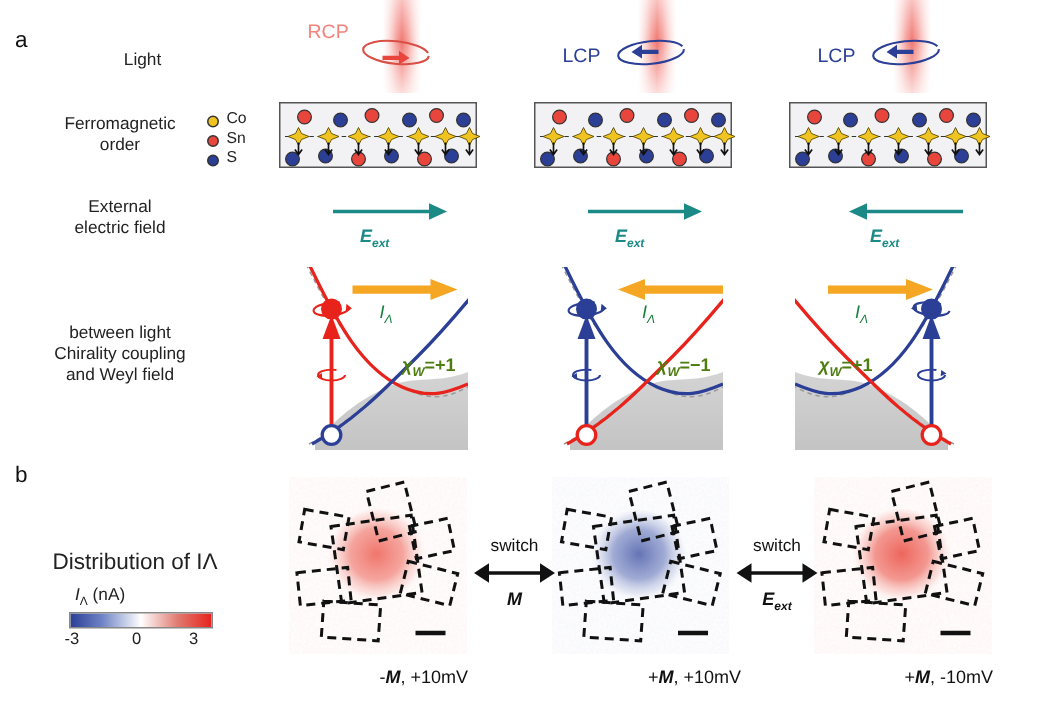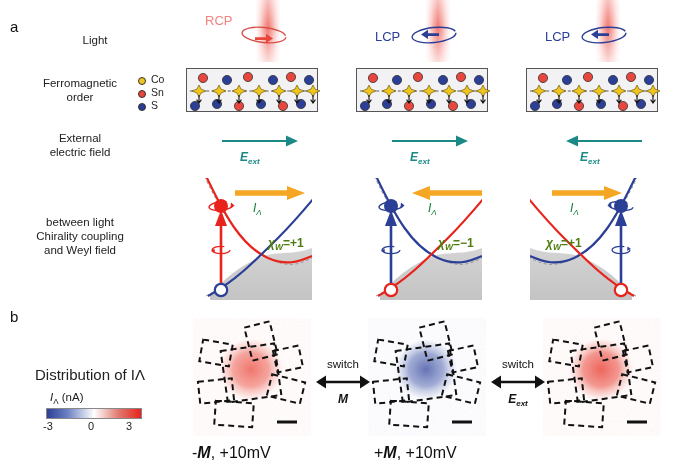--- a/index.html
+++ b/index.html
@@ -33,21 +33,21 @@
   .chi .eq{font-style:normal;}
 
   .cbar{position:absolute;height:11px;
         background:linear-gradient(to right,#2b3f96 0%, #6d82c4 22%, #ffffff 50%, #e07a70 76%, #e8231c 100%);
         border:0.5px solid #888;box-sizing:border-box;}
   .cbar-tick{position:absolute;font-size:11px;color:#222;}
 
   .switch-lbl{position:absolute;font-size:11.5px;color:#111;text-align:center;}
   .switch-sym{position:absolute;font-size:12px;color:#111;font-weight:bold;font-style:italic;text-align:center;}
   .switch-sym sub{font-size:8px;}
-  .cond{position:absolute;font-size:16px;color:#111;text-align:left;white-space:nowrap;}
+  .cond{position:absolute;font-size:12px;color:#111;text-align:right;white-space:nowrap;}
   .cond b{font-style:italic;}
   svg{display:block;overflow:visible;}
 </style>
 </head>
 <body>
 
 <div class="fig">
 
   <div class="abs panel-letter" style="left:10px;top:18px;">a</div>
   <div class="abs panel-letter" style="left:10px;top:308px;">b</div>
@@ -566,14 +566,17 @@
     <path d="M44,1.5 L54,8 L44,14.5 Z" fill="#111"></path>
   </svg>
   <div class="switch-sym" style="left:491px;top:392px;width:54px;"><span>E</span><sub>ext</sub></div>
 
   <div class="cond" style="left:192px;top:444px;width:120px;">
     <span>-</span><b>M</b><span>, +10mV</span>
   </div>
   <div class="cond" style="left:374px;top:444px;width:120px;">
     <span>+</span><b>M</b><span>, +10mV</span>
   </div>
+  <div class="cond" style="left:542px;top:444px;width:120px;">
+    <span>+</span><b>M</b><span>, -10mV</span>
+  </div>
 
 </div>
 
 </body></html>

